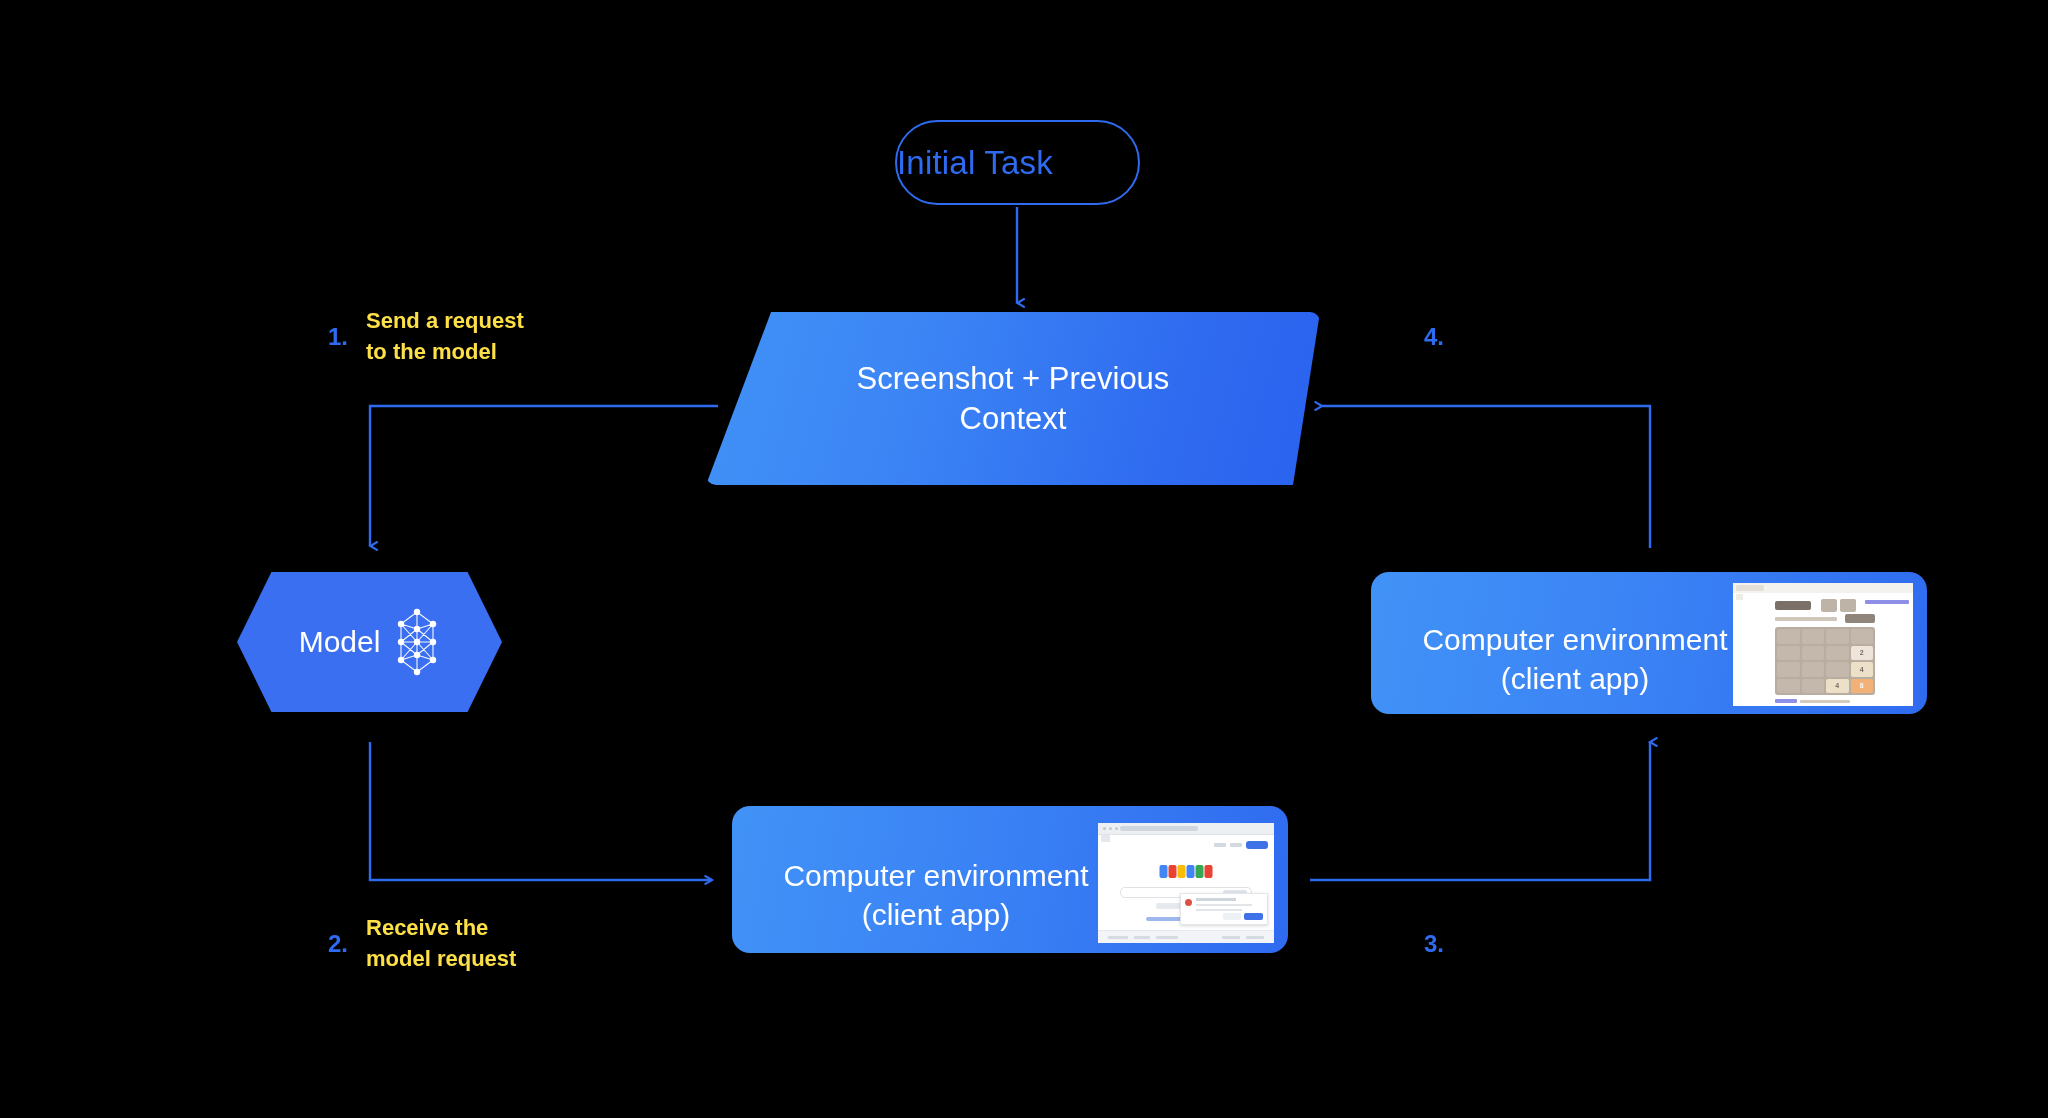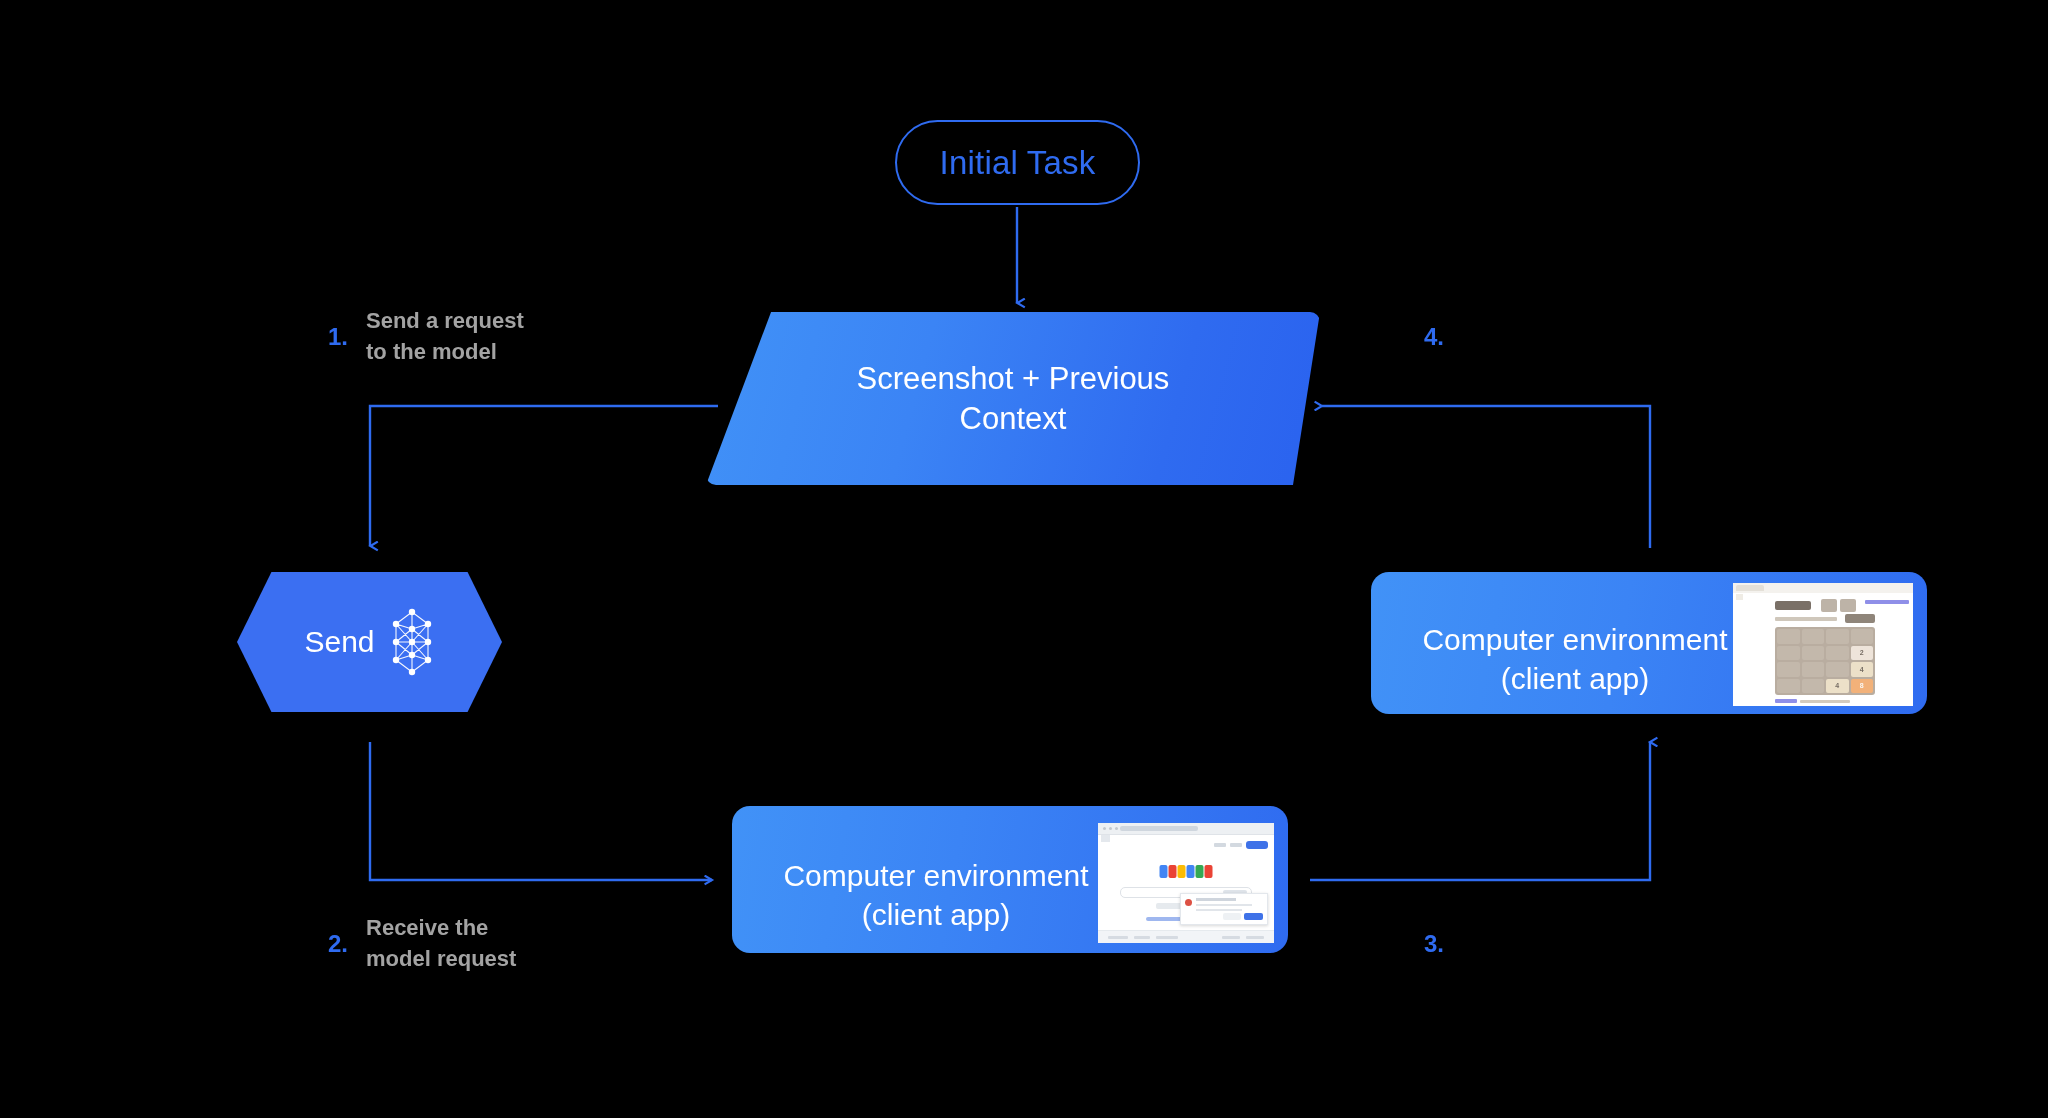--- a/index.html
+++ b/index.html
@@ -10,21 +10,21 @@
   }
   #stage{position:absolute;inset:0;}
 
   
   #wires{position:absolute;left:0;top:0;width:2048px;height:1118px;}
 
   
   .pill{
     position:absolute;left:895px;top:120px;width:245px;height:85px;
     border:2.5px solid #2f6bf0;border-radius:44px;
-    display:flex;align-items:center;justify-content:center;
+    display:flex;align-items:center;
     box-sizing:border-box;background:transparent;
   }
   .pill-label{font-size:33px;color:#2f6bf0;letter-spacing:.2px;white-space:nowrap;}
 
   
   .para-wrap{position:absolute;left:706px;top:312px;width:614px;height:173px;}
   .para{
     position:absolute;inset:0;
     background:linear-gradient(105deg,#4192f7 0%,#3b84f5 35%,#2f6bf0 75%,#2a62ef 100%);
     clip-path:polygon(4.2% 100%,0% 100%,10.6% 0%,100% 0%,95.6% 100%);
@@ -111,21 +111,21 @@
   .t2-cell.v2{background:#eee4da;}
   .t2-cell.v4{background:#ece0c8;}
   .t2-cell.v8{background:#f2b179;color:#f9f6f2;}
   .t2-foot{position:absolute;left:42px;bottom:3px;display:flex;gap:3px;align-items:center;}
   .t2-foot .lk{width:22px;height:4px;background:#8f8fe8;border-radius:1px;}
   .t2-foot .tx{width:50px;height:3px;background:#d3cabd;border-radius:1px;}
 
   
   .step{position:absolute;display:flex;align-items:flex-start;gap:18px;}
   .step-num{font-size:24px;font-weight:bold;color:#2f6bf0;line-height:1.32;padding-top:16px;}
-  .step-text{font-size:22px;font-weight:bold;color:#a3a3a3;line-height:1.42;white-space:pre-line;}
+  .step-text{font-size:22px;font-weight:bold;color:#fde047;line-height:1.42;white-space:pre-line;}
 
   .step1{left:328px;top:305px;}
   .step4{left:1424px;top:305px;}
   .step2{left:328px;top:912px;}
   .step3{left:1424px;top:912px;}
 </style>
 </head>
 <body>
 
 <div id="stage">
@@ -164,21 +164,21 @@
   <div class="para-wrap">
     <div class="para"></div>
     <div class="para-inner">
       <div class="para-label">Screenshot + Previous Context</div>
     </div>
   </div>
 
   <div class="hex-wrap">
     <div class="hex"></div>
     <div class="hex-inner">
-      <span class="hex-label">Send</span>
+      <span class="hex-label">Model</span>
       <svg class="nn-icon" viewBox="0 0 46 70" xmlns="http://www.w3.org/2000/svg">
         <g stroke="#ffffff" stroke-width="1.1" fill="none" opacity="0.95">
           <path d="M23,5 L7,17 M23,5 L23,22 M23,5 L39,17
                    M7,17 L23,22 M39,17 L23,22
                    M7,17 L23,35 M39,17 L23,35
                    M7,17 L7,35 M39,17 L39,35
                    M23,22 L7,35 M23,22 L39,35 M23,22 L23,35
                    M7,35 L23,35 M39,35 L23,35
                    M7,35 L23,48 M39,35 L23,48 M7,35 L7,53 M39,35 L39,53
                    M23,35 L7,53 M23,35 L39,53 M23,35 L23,48

